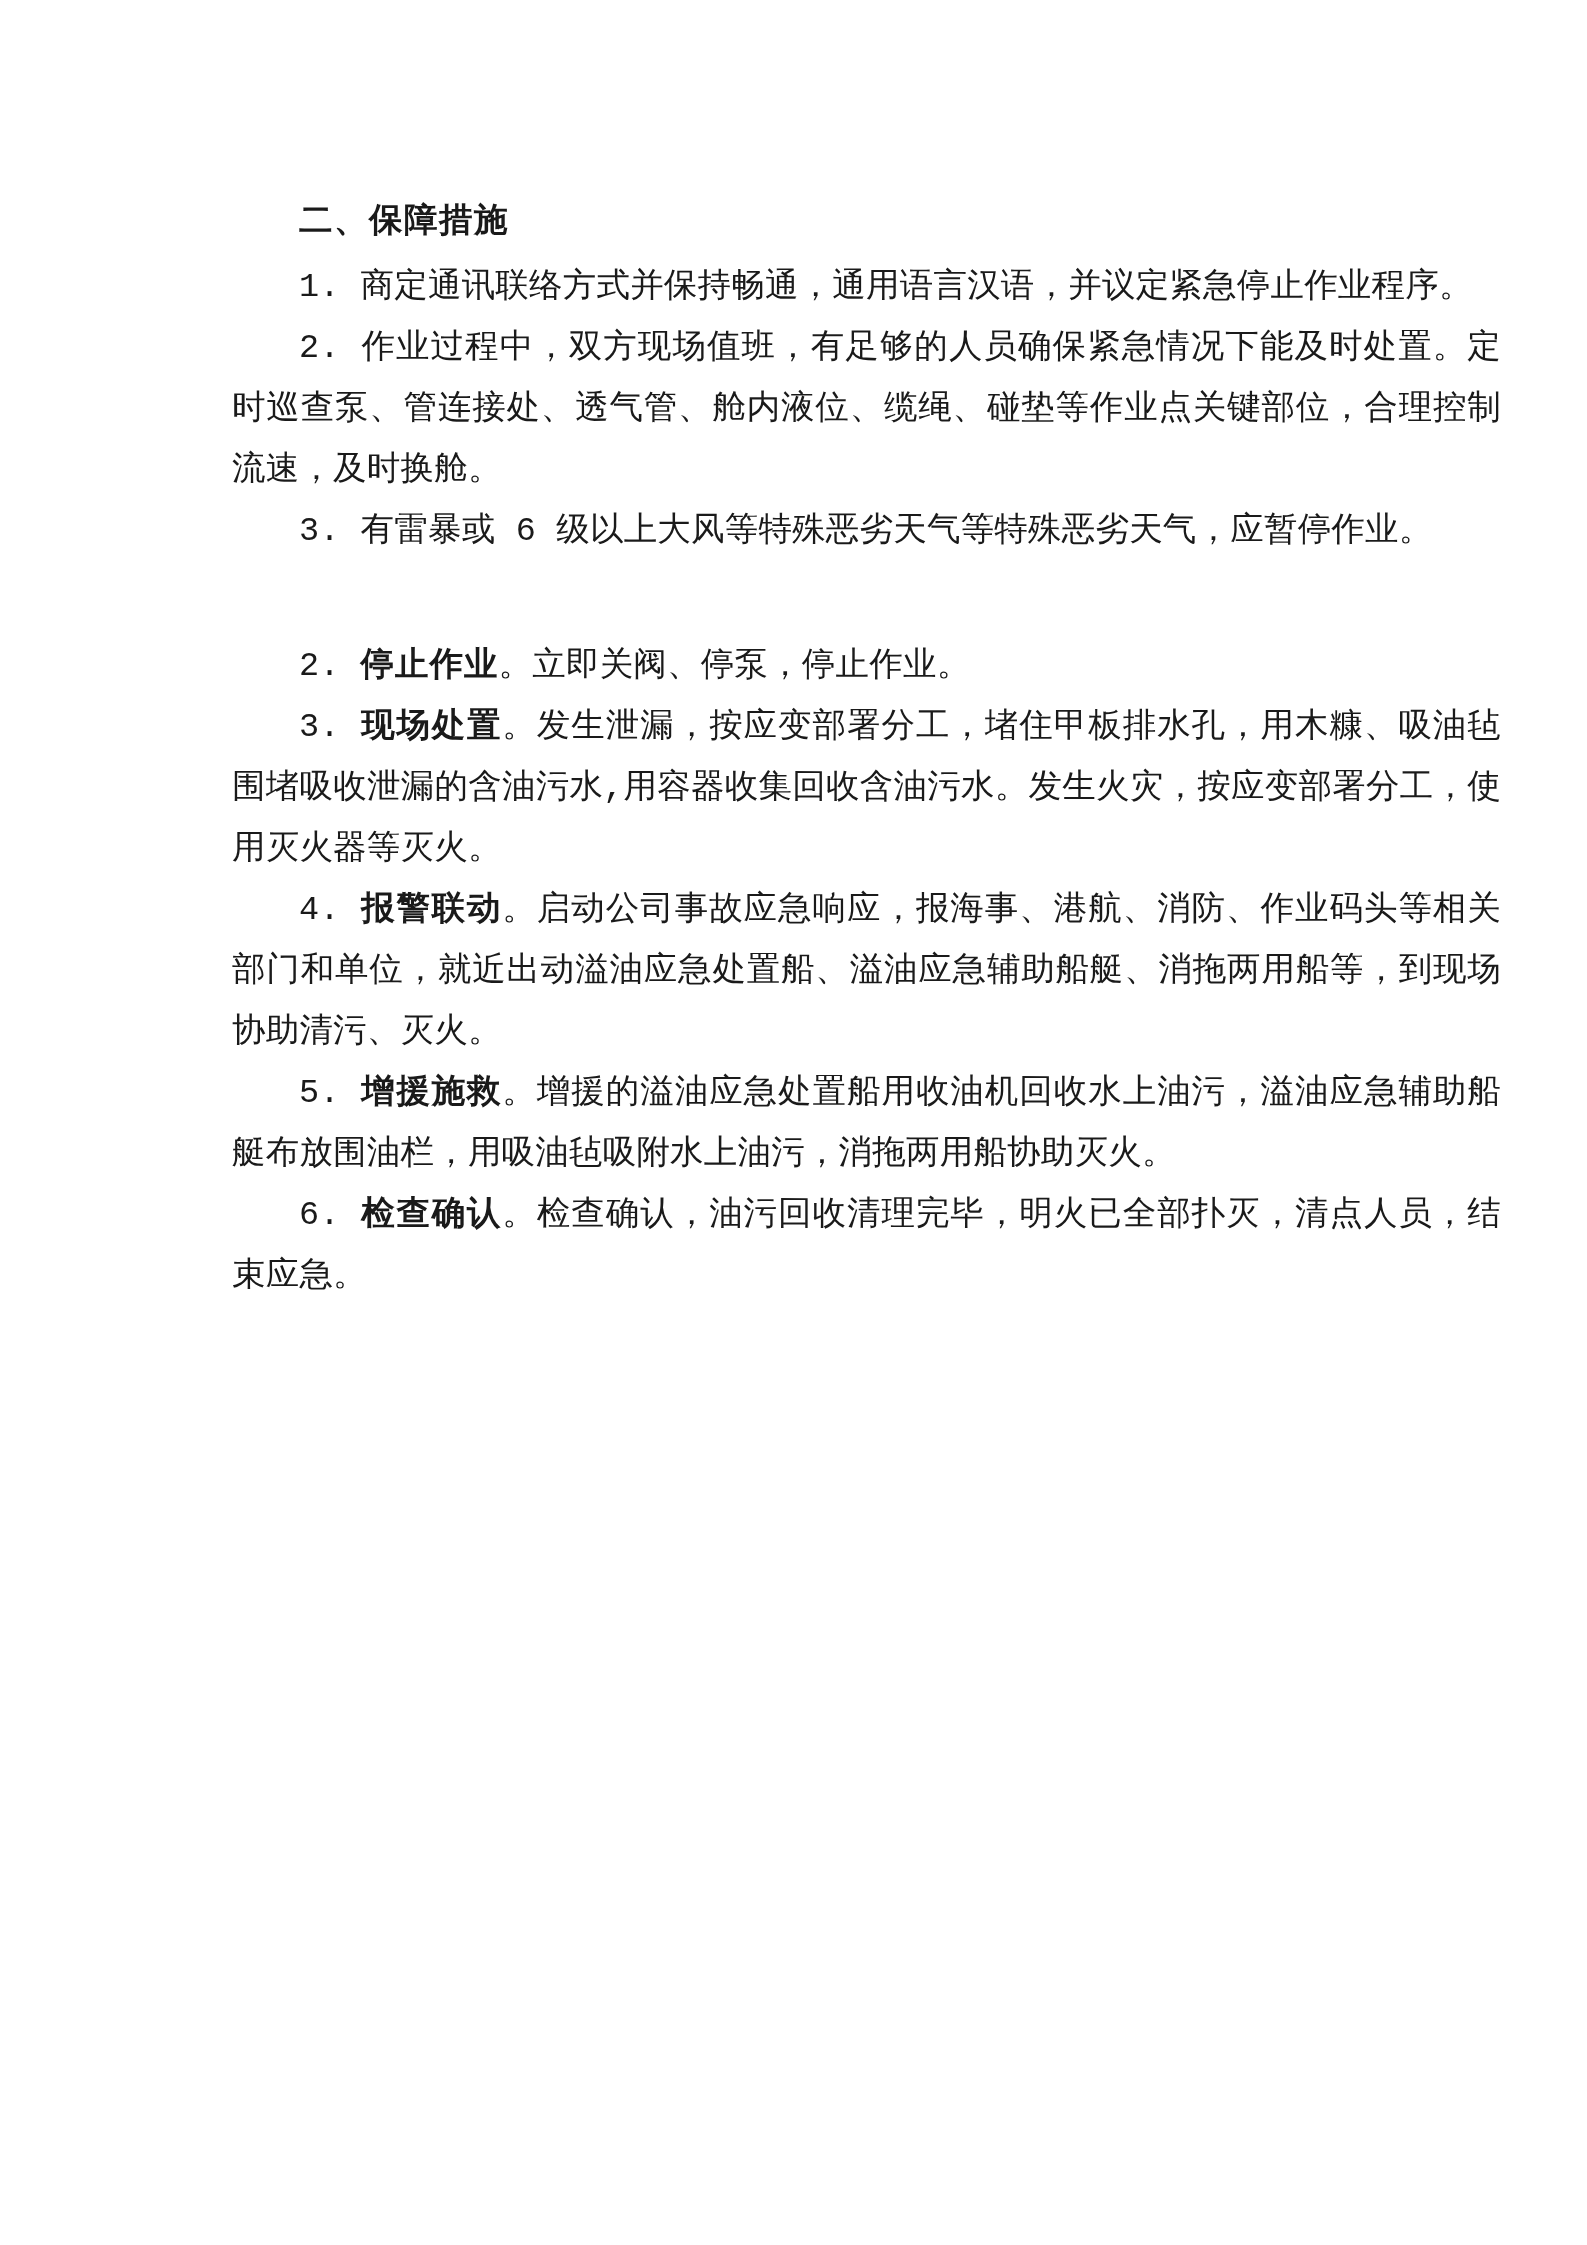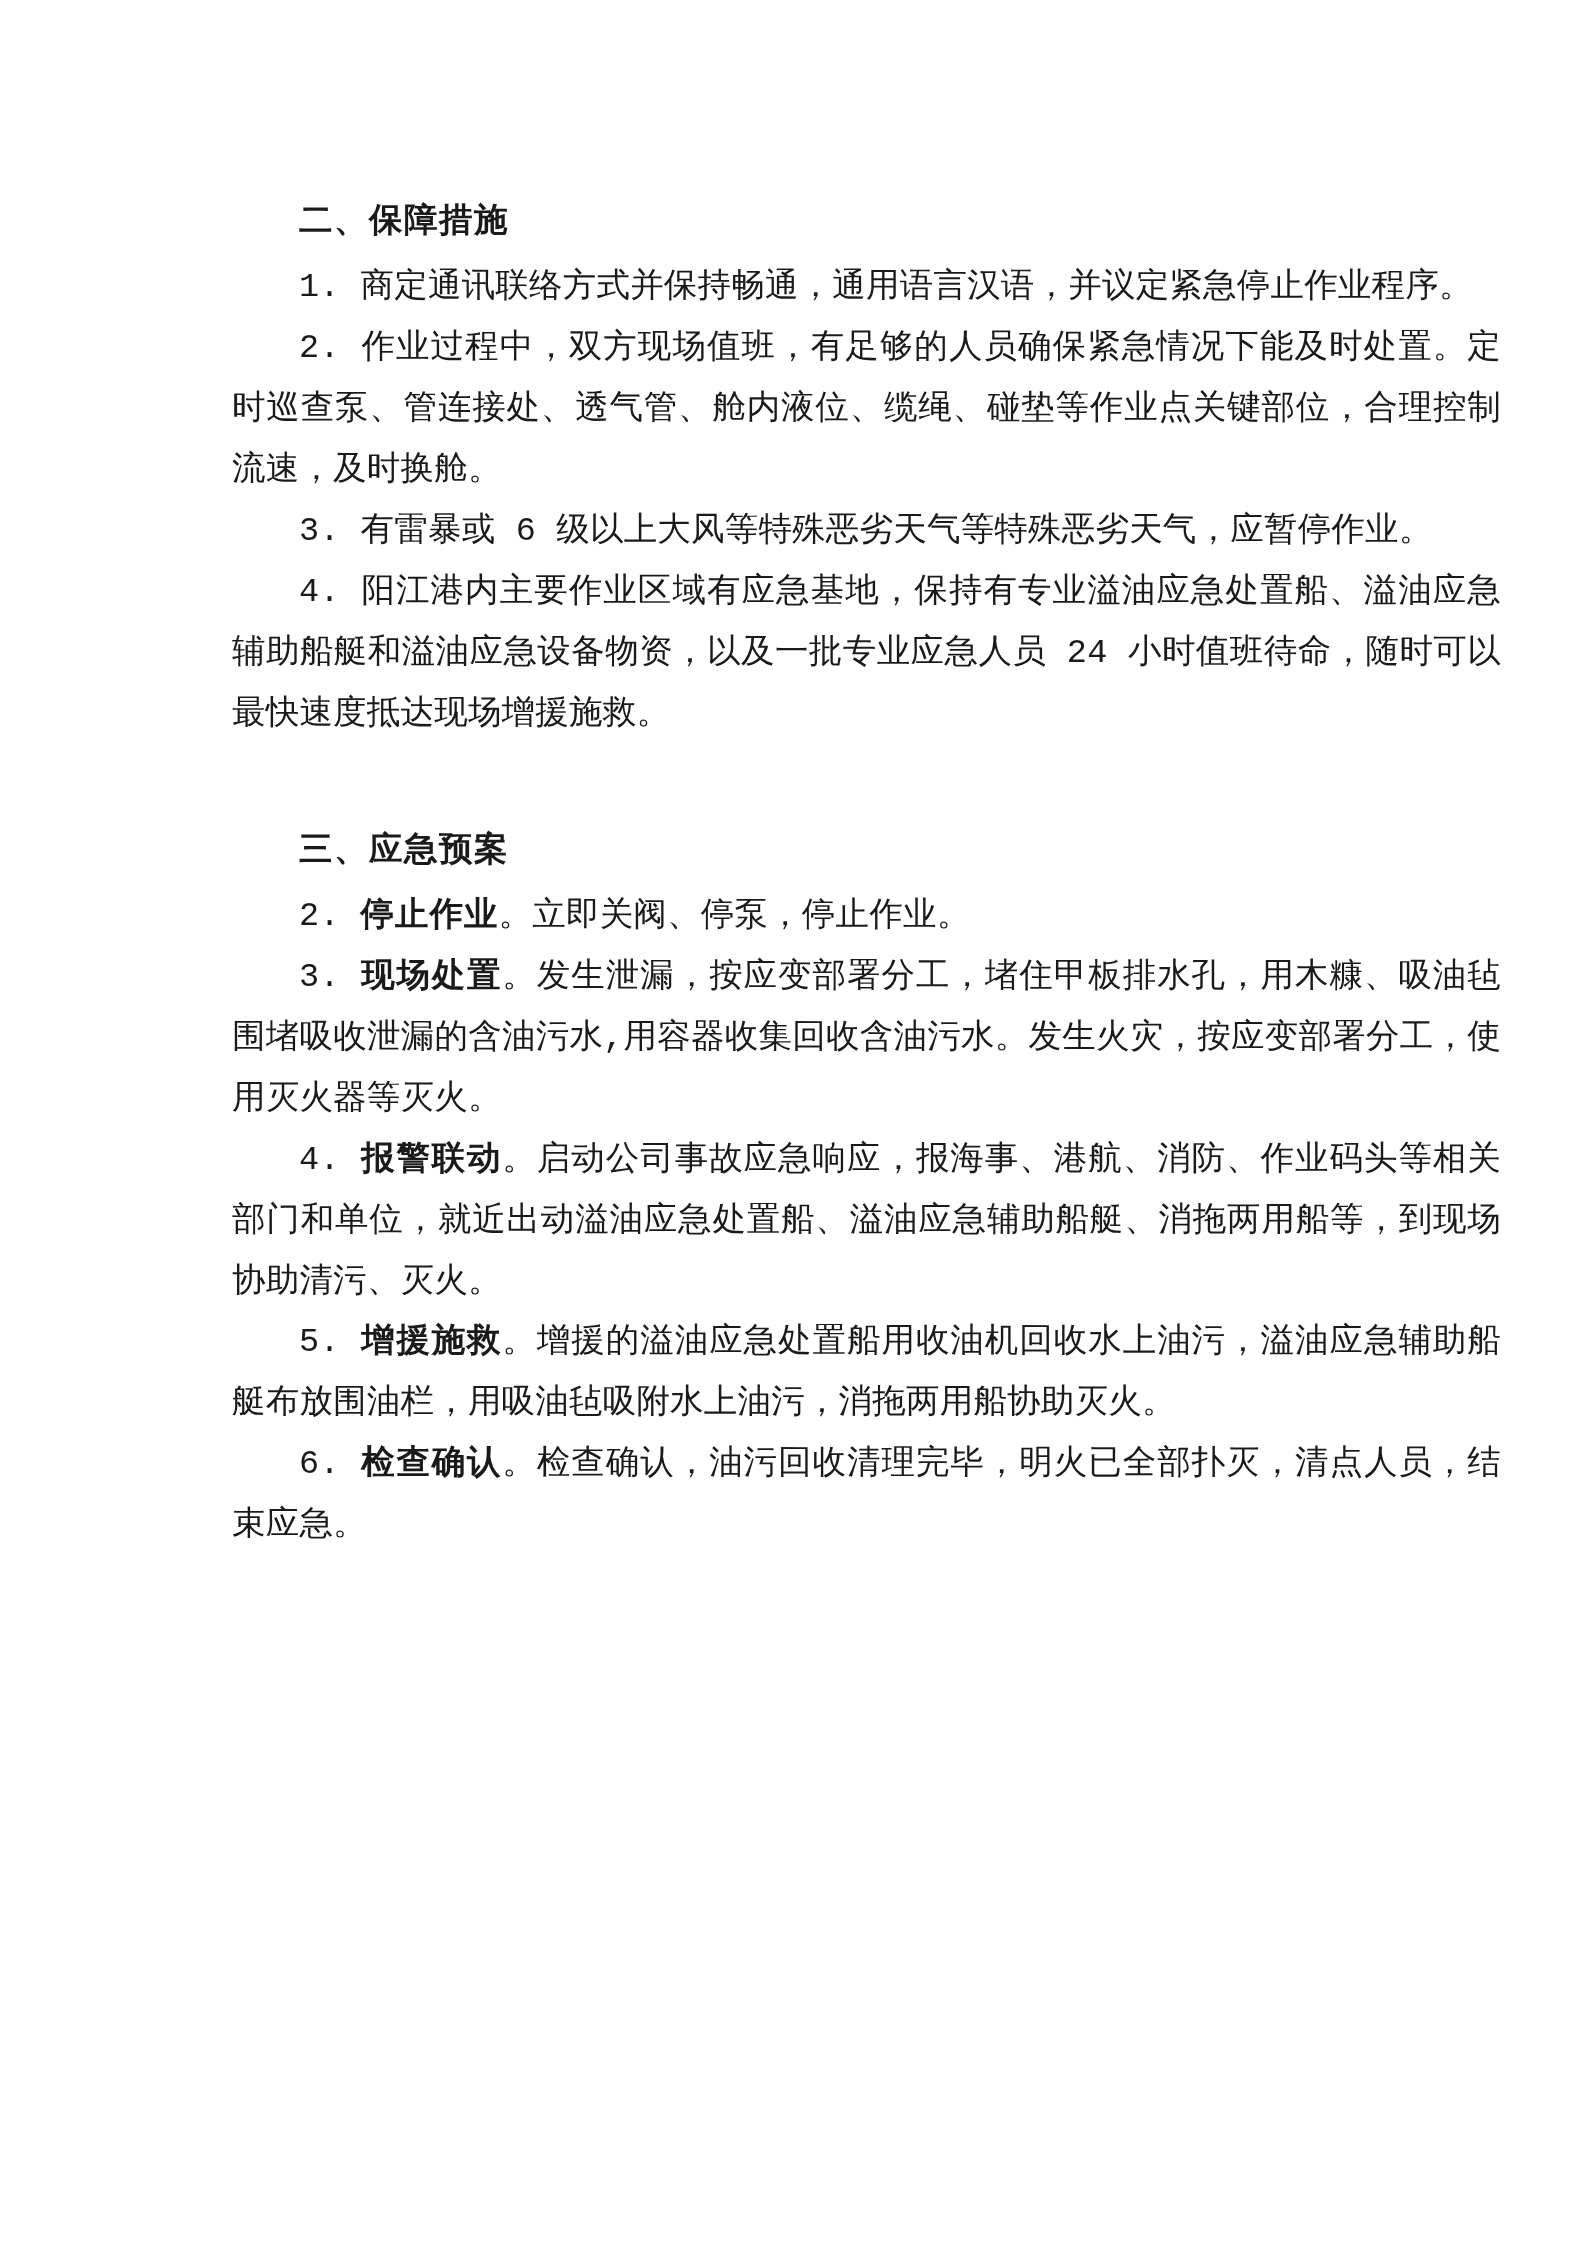--- a/index.html
+++ b/index.html
@@ -67,28 +67,23 @@
     <p class="para">
       <span class="num">2.</span>
       <span>作业过程中，双方现场值班，有足够的人员确保紧急情况下能及时处置。定时巡查泵、管连接处、透气管、舱内液位、缆绳、碰垫等作业点关键部位，合理控制流速，及时换舱。</span>
     </p>
 
     <p class="para">
       <span class="num">3.</span>
       <span>有雷暴或 6 级以上大风等特殊恶劣天气等特殊恶劣天气，应暂停作业。</span>
     </p>
 
-    <p class="para">
-      <span class="num">4.</span>
-      <span>阳江港内主要作业区域有应急基地，保持有专业溢油应急处置船、溢油应急辅助船艇和溢油应急设备物资，以及一批专业应急人员 24 小时值班待命，随时可以最快速度抵达现场增援施救。</span>
-    </p>
 
     <div class="gap-lg"></div>
 
-    <p class="heading">三、应急预案</p>
 
 
     <p class="para">
       <span class="num">2.</span>
       <span class="lead">停止作业</span><span>。立即关阀、停泵，停止作业。</span>
     </p>
 
     <p class="para">
       <span class="num">3.</span>
       <span class="lead">现场处置</span><span>。发生泄漏，按应变部署分工，堵住甲板排水孔，用木糠、吸油毡围堵吸收泄漏的含油污水,用容器收集回收含油污水。发生火灾，按应变部署分工，使用灭火器等灭火。</span>

